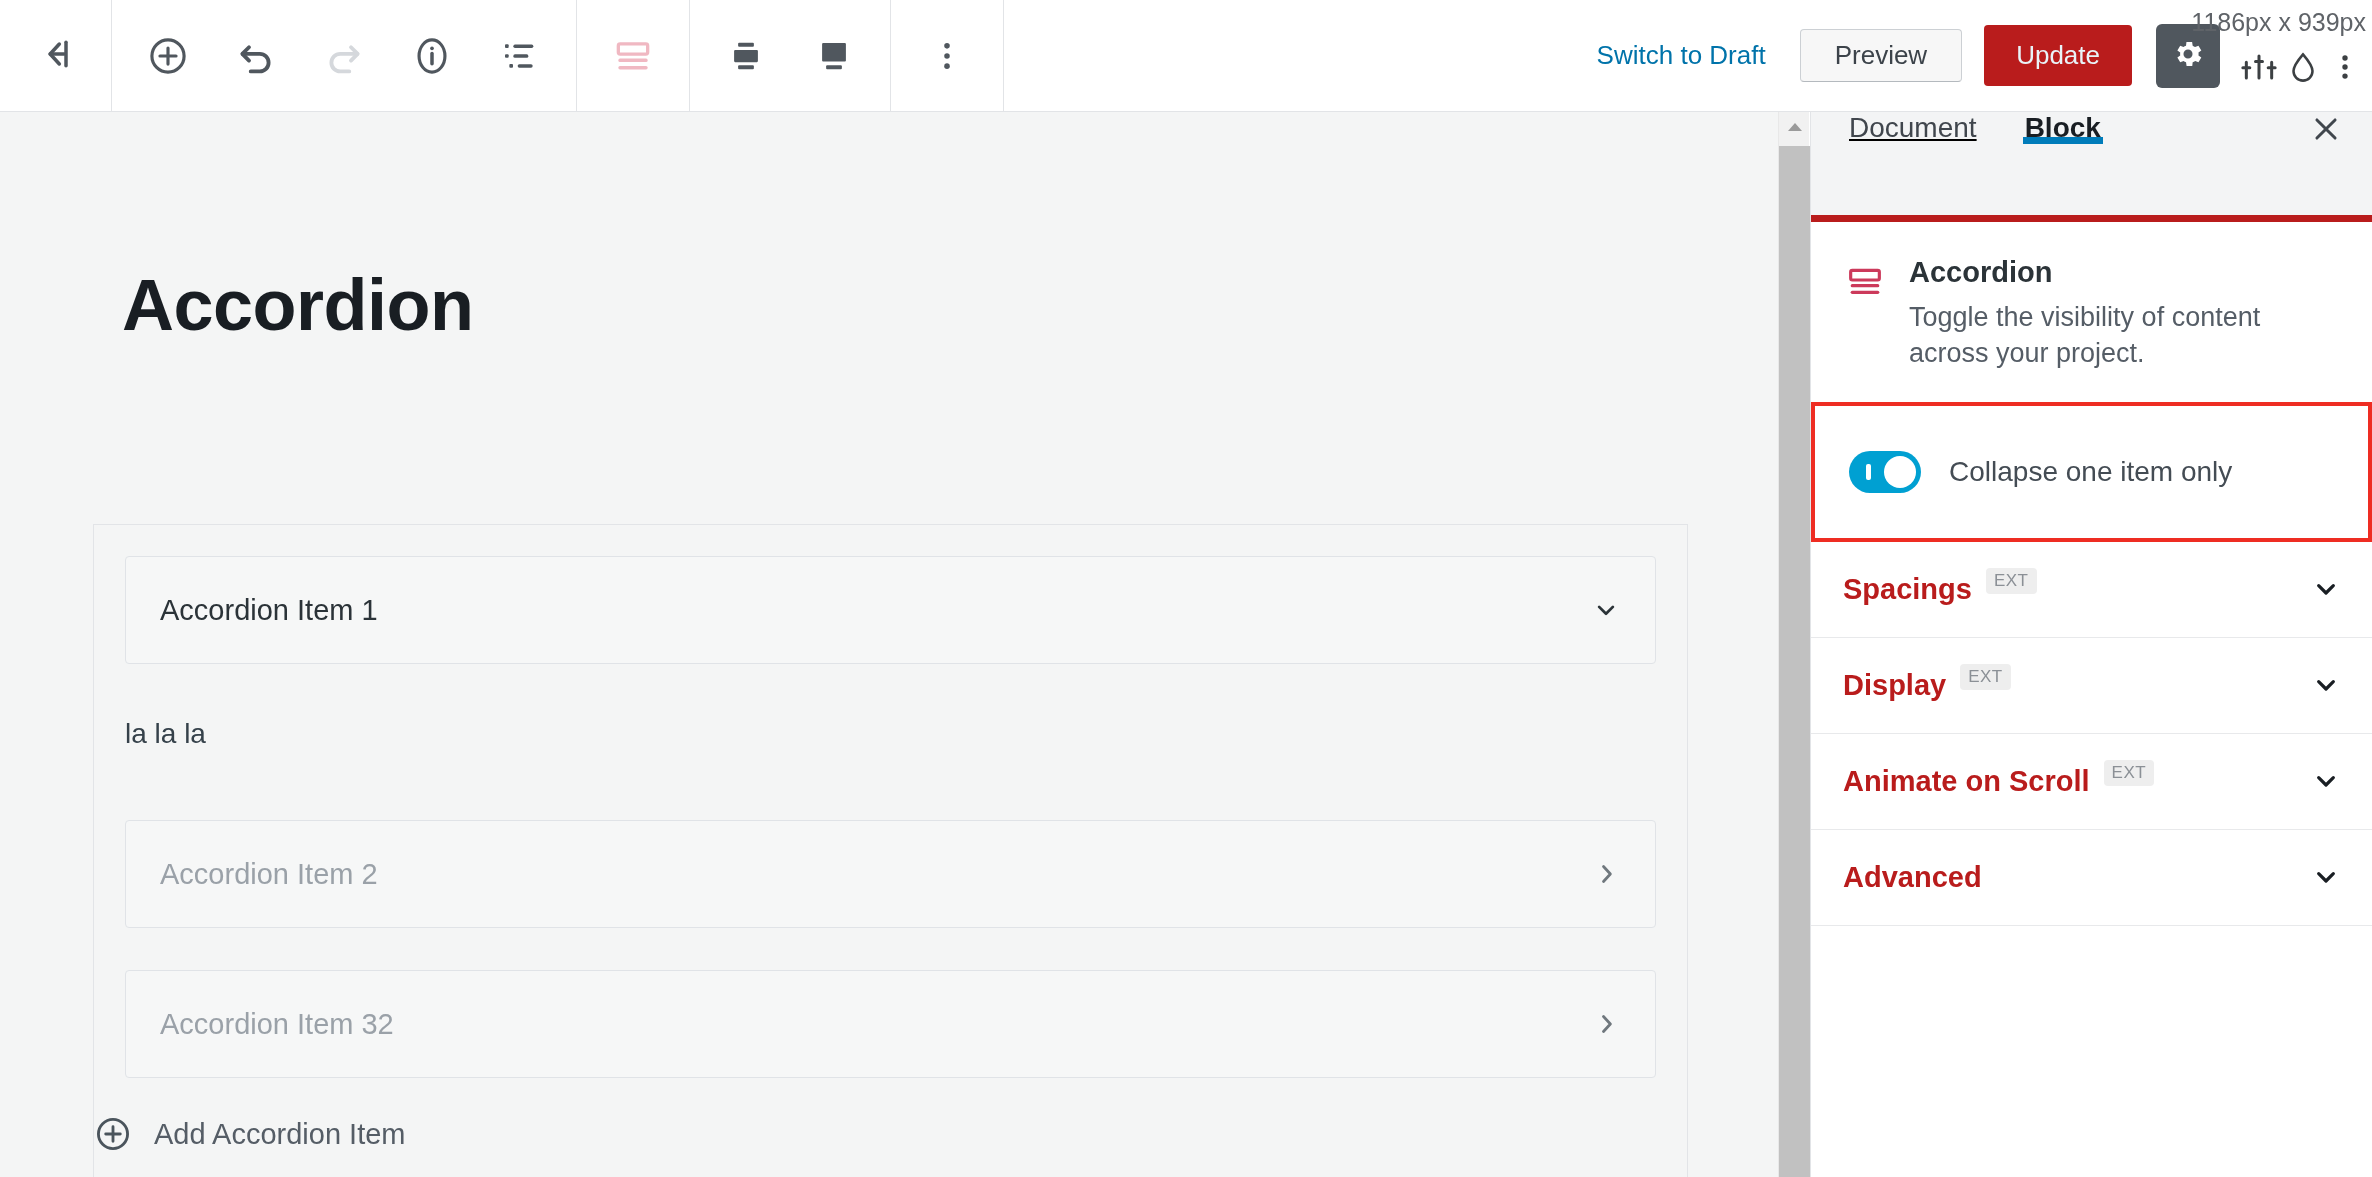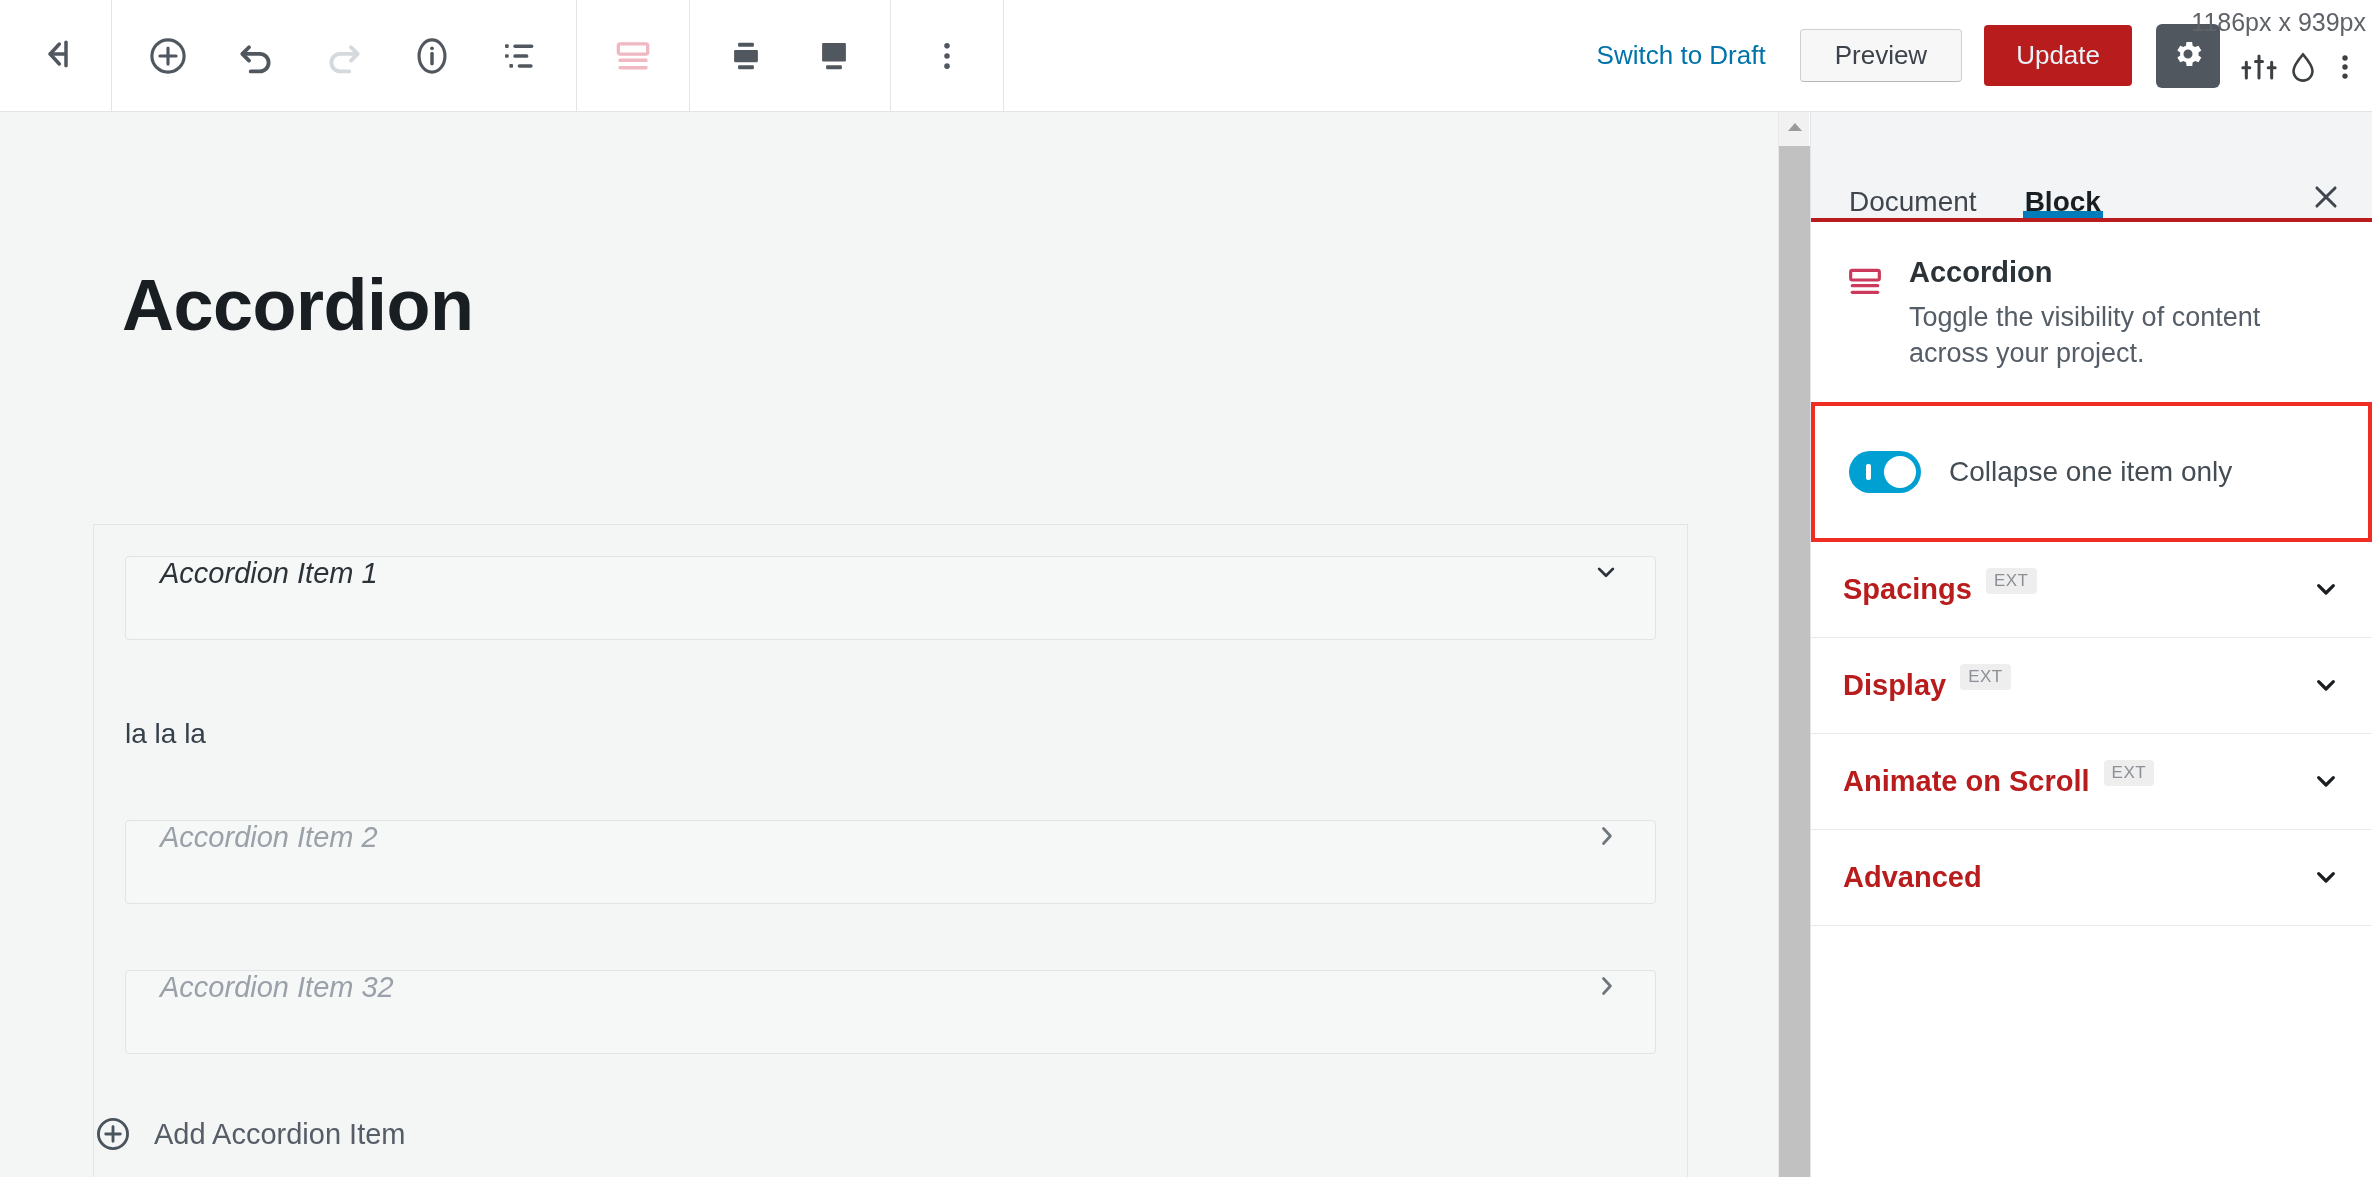--- a/index.html
+++ b/index.html
@@ -118,28 +118,27 @@
   .block-wrap {
     position: absolute;
     left: 93px; top: 412px;
     width: 1595px; height: 730px;
     border: 1px solid #e2e4e7;
     background: #f4f5f5;
   }
   .acc-item {
     position: absolute;
     left: 31px;
-    width: 1531px; height: 84px;
+    width: 1531px; height: 108px;
     border: 1px solid #e0e3e7;
     border-radius: 4px;
     background: #f6f7f7;
-    display: flex; align-items: flex-start;
+    display: flex; align-items: center;
     padding: 0 34px;
     cursor: pointer;
-    font-style: italic;
   }
   .acc-item.i1 { top: 31px; }
   .acc-item.i2 { top: 295px; }
   .acc-item.i3 { top: 445px; }
   .acc-title { font-size: 29px; color: #2b3338; }
   .acc-title.muted { color: #9aa1a8; }
   .acc-chev { margin-left: auto; color: #2b3338; display: flex; }
   .acc-chev.muted { color: #6f777d; }
   .acc-body {
     position: absolute;
@@ -180,23 +179,24 @@
   .sidebar {
     position: absolute;
     top: 112px; left: 1810px;
     width: 562px; height: 1065px;
     background: #ffffff;
     border-left: 1px solid #e2e4e7;
   }
   .sb-tabs {
     height: 110px;
     background: #f3f4f5;
-    border-bottom: 4px solid #b91c1c;
-    display: flex; align-items: flex-end;
+    border-bottom: 7px solid #b91c1c;
+    display: flex; align-items: flex-start;
     position: relative;
+    text-decoration: underline;
   }
   .sb-tab {
     display: flex; align-items: center;
     padding: 0 24px;
     font-size: 28px;
     color: #40464d;
     cursor: pointer;
     position: relative;
   }
   .sb-tab:first-child { margin-left: 14px; }

